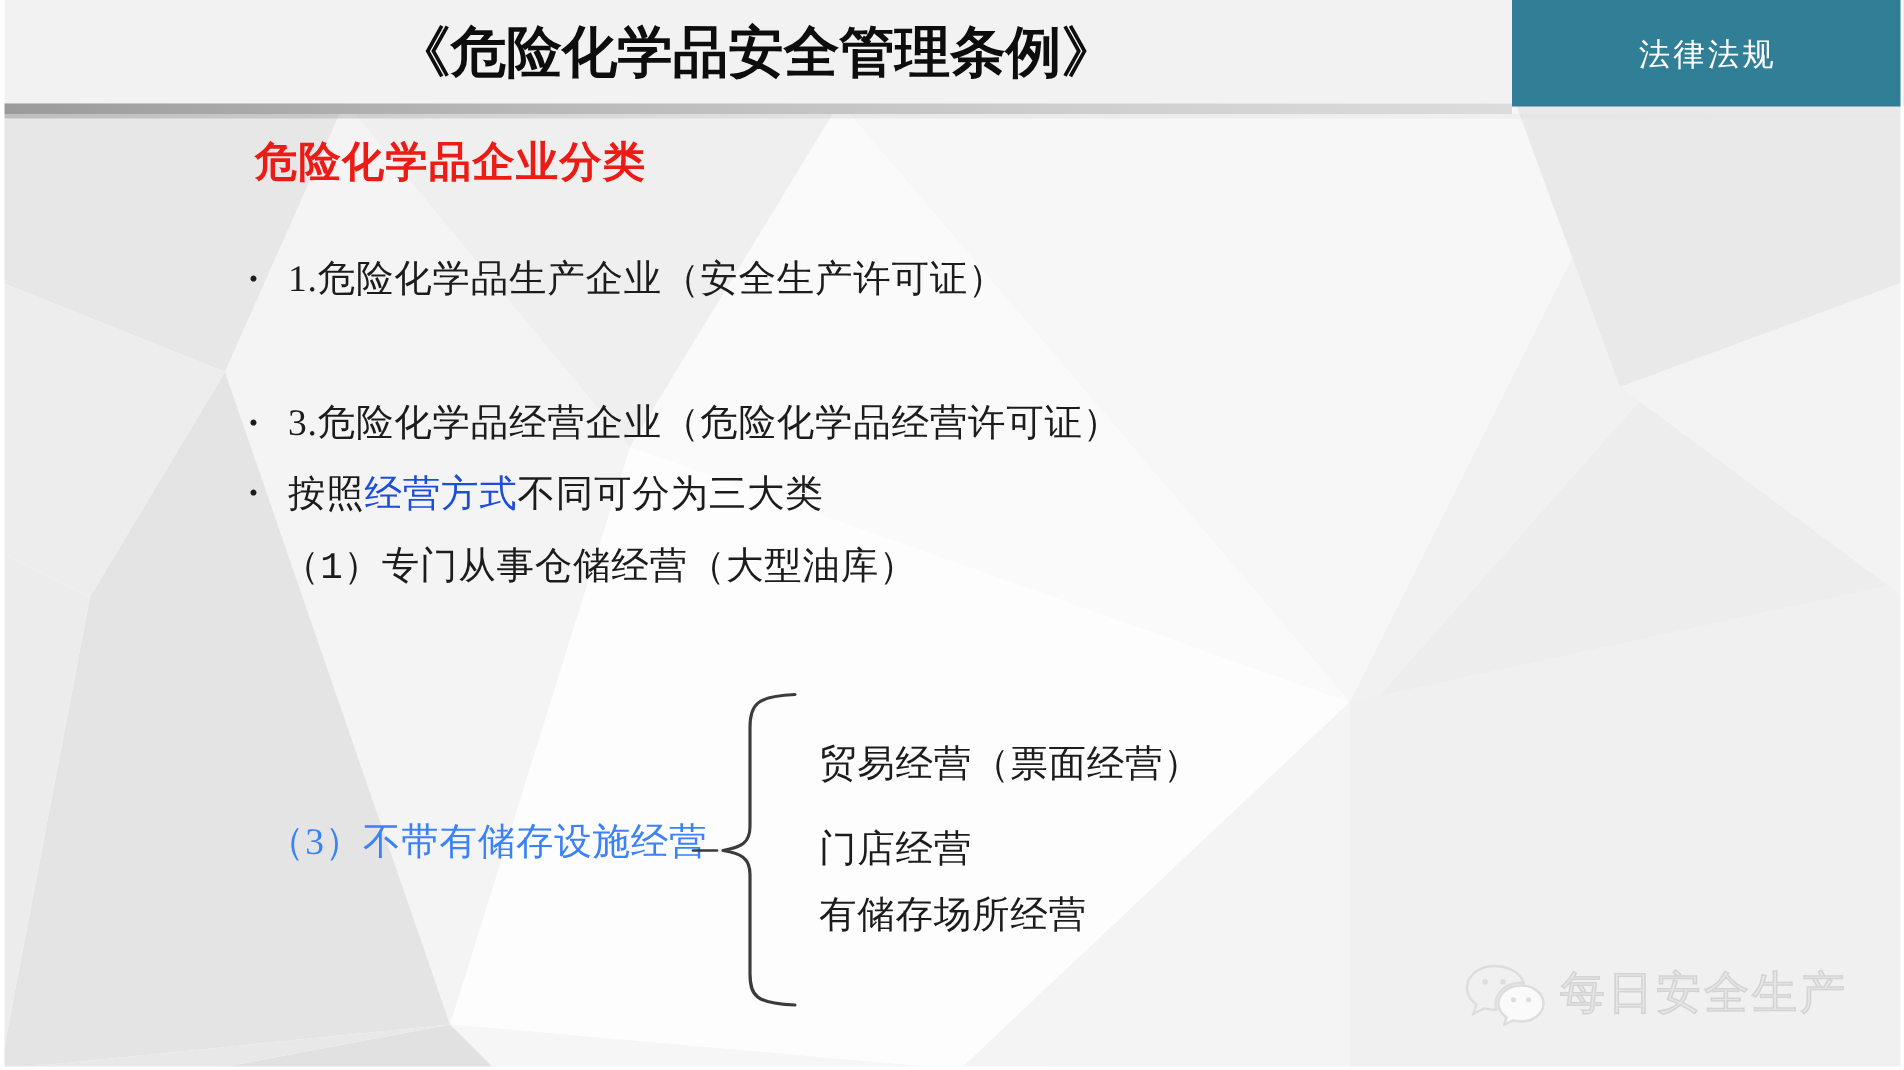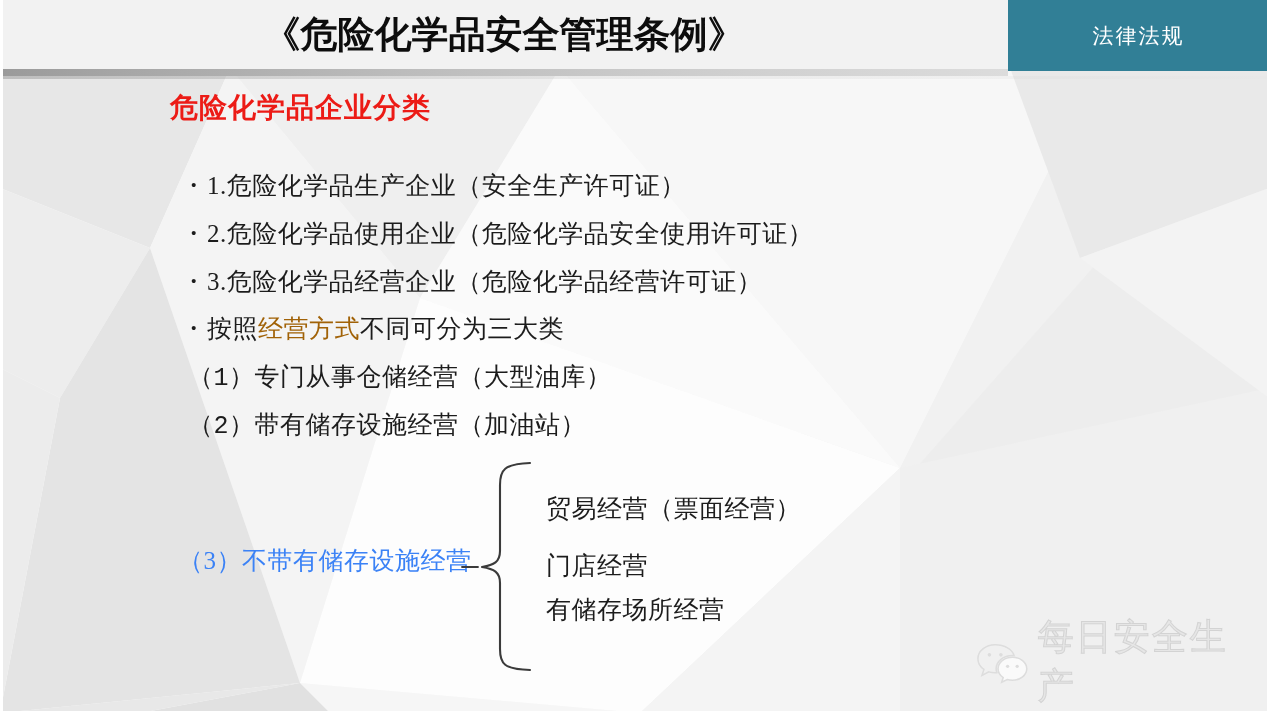--- a/index.html
+++ b/index.html
@@ -112,44 +112,43 @@
     font-family: "DejaVu Sans", "Liberation Sans", sans-serif;
     font-weight: bold;
     font-size: 28px;
     color: #ec1b16;
     letter-spacing: 1px;
     white-space: nowrap;
   }
 
   .bullet-line {
     position: absolute;
-    left: 181px;
-    font-size: 25px;
-    color: #1c1c1c;
-    white-space: nowrap;
-    letter-spacing: 0.5px;
-    text-align: center;
+    left: 166px;
+    font-size: 25px;
+    color: #1c1c1c;
+    white-space: nowrap;
+    letter-spacing: 0.5px;
   }
   .bullet-line .dot {
     display: inline-block;
     width: 26px;
     font-size: 17px;
     vertical-align: 3px;
     color: #1c1c1c;
   }
   .plain-line {
     position: absolute;
     left: 188px;
     font-size: 25px;
     color: #1c1c1c;
     white-space: nowrap;
     letter-spacing: 0.5px;
     font-family: Liberation Mono, monospace;
   }
-  .hl-blue { color: #a16207; }
+  .hl-blue { color: #1d4ed8; }
 
   
   #brace-group {
     position: absolute;
     left: 0; top: 0;
     width: 1269px; height: 644px;
   }
   #brace-label {
     position: absolute;
     left: 178px;
@@ -183,21 +182,21 @@
     width: 280px;
     height: 56px;
     display: flex;
     align-items: center;
     z-index: 4;
     opacity: .95;
   }
   #wm-text {
     margin-left: 8px;
     font-family: "DejaVu Sans", "Liberation Sans", sans-serif;
-    font-size: 36px;
+    font-size: 30px;
     letter-spacing: 2px;
     color: rgba(255,255,255,0);
     -webkit-text-stroke: 1px #d2d2d2;
     text-shadow: 0 0 0 #e6e6e6;
   }
 </style>
 </head>
 <body>
 
 <div id="slide">
@@ -235,33 +234,29 @@
   <div id="header-shadow"></div>
   <div id="header-shadow2"></div>
 
   <div id="content">
 
     <div id="section-heading">危险化学品企业分类</div>
 
     <div class="bullet-line" style="top:100px">
       <span class="dot">•</span><span>1.危险化学品生产企业（安全生产许可证）</span>
     </div>
-    <div class="bullet-line" style="top:148px">
-      <span class="dot">•</span><span>2.危险化学品使用企业（危险化学品安全使用许可证）</span>
-    </div>
     <div class="bullet-line" style="top:196px">
       <span class="dot">•</span><span>3.危险化学品经营企业（危险化学品经营许可证）</span>
     </div>
 
     <div class="bullet-line" style="top:243px">
       <span class="dot">•</span><span>按照</span><span class="hl-blue">经营方式</span><span>不同可分为三大类</span>
     </div>
 
     <div class="plain-line" style="top:291px">（1）专门从事仓储经营（大型油库）</div>
-    <div class="plain-line" style="top:339px">（2）带有储存设施经营（加油站）</div>
 
     <div id="brace-group">
       <div id="brace-label">（3）不带有储存设施经营</div>
 
       <svg id="brace-svg" viewBox="0 0 90 215" fill="none">
 
         <path d="M2 108 H 18" stroke="#3b3b3b" stroke-width="1.8" stroke-linecap="round"></path>
 
         <path d="M70 4 C 44 5 40 11 40 26
                  L40 92 C40 103 34 106 22 108

